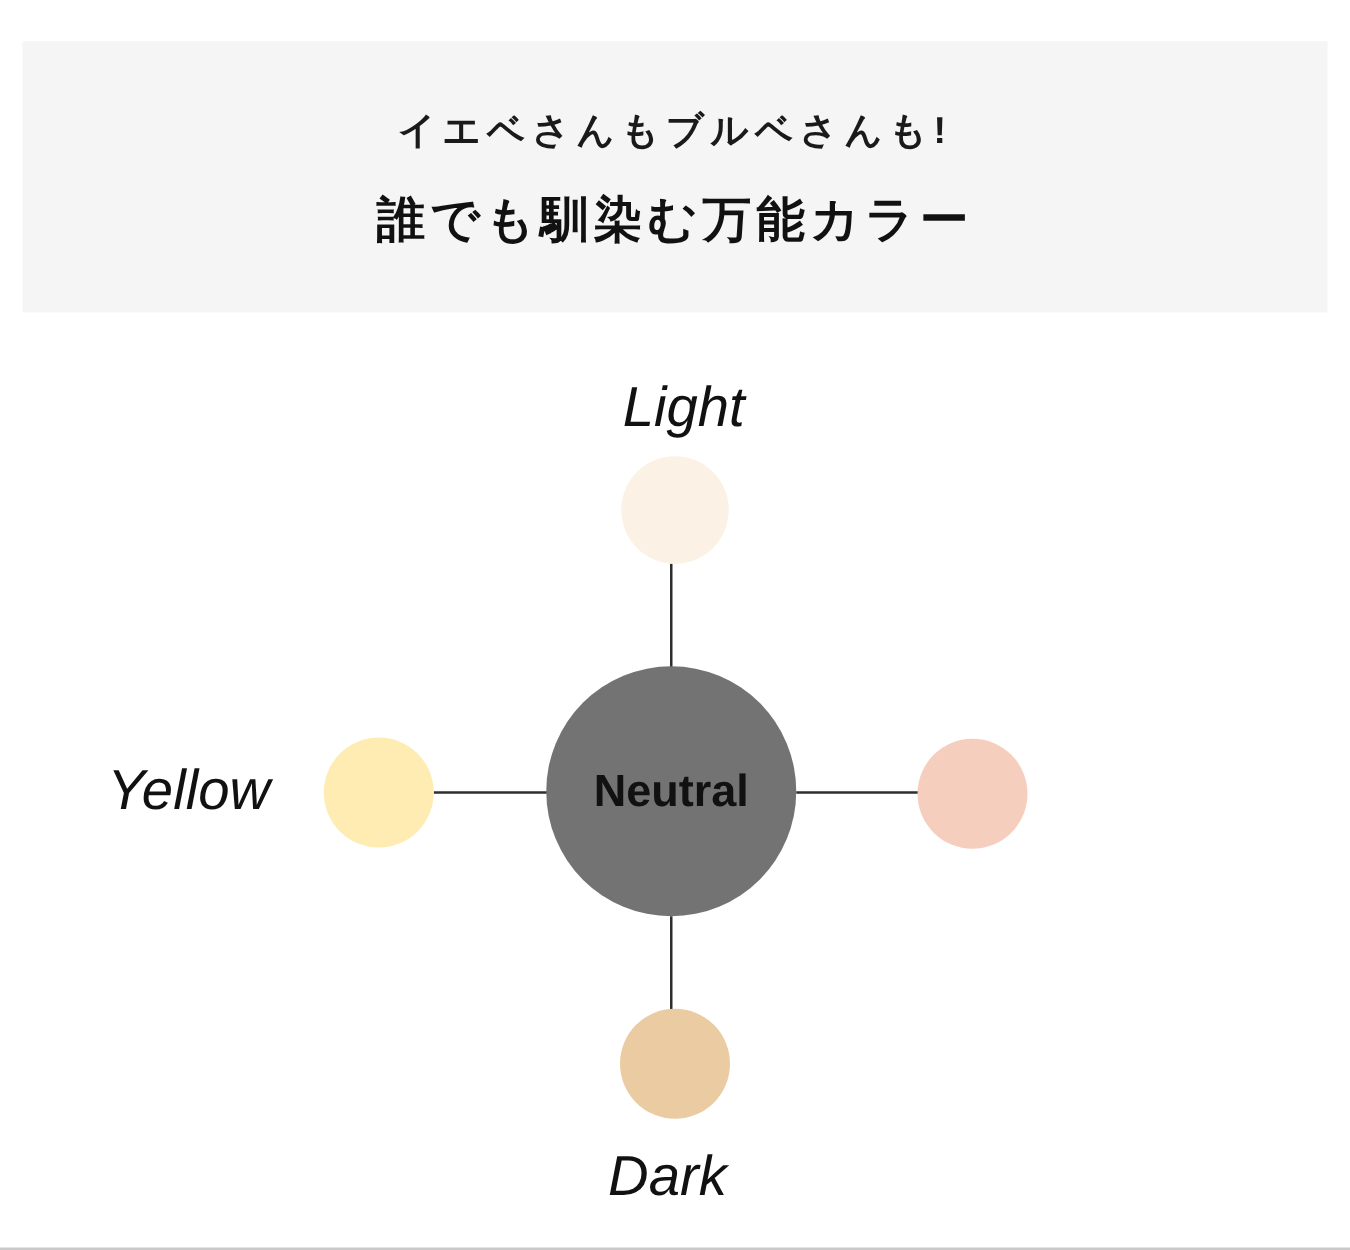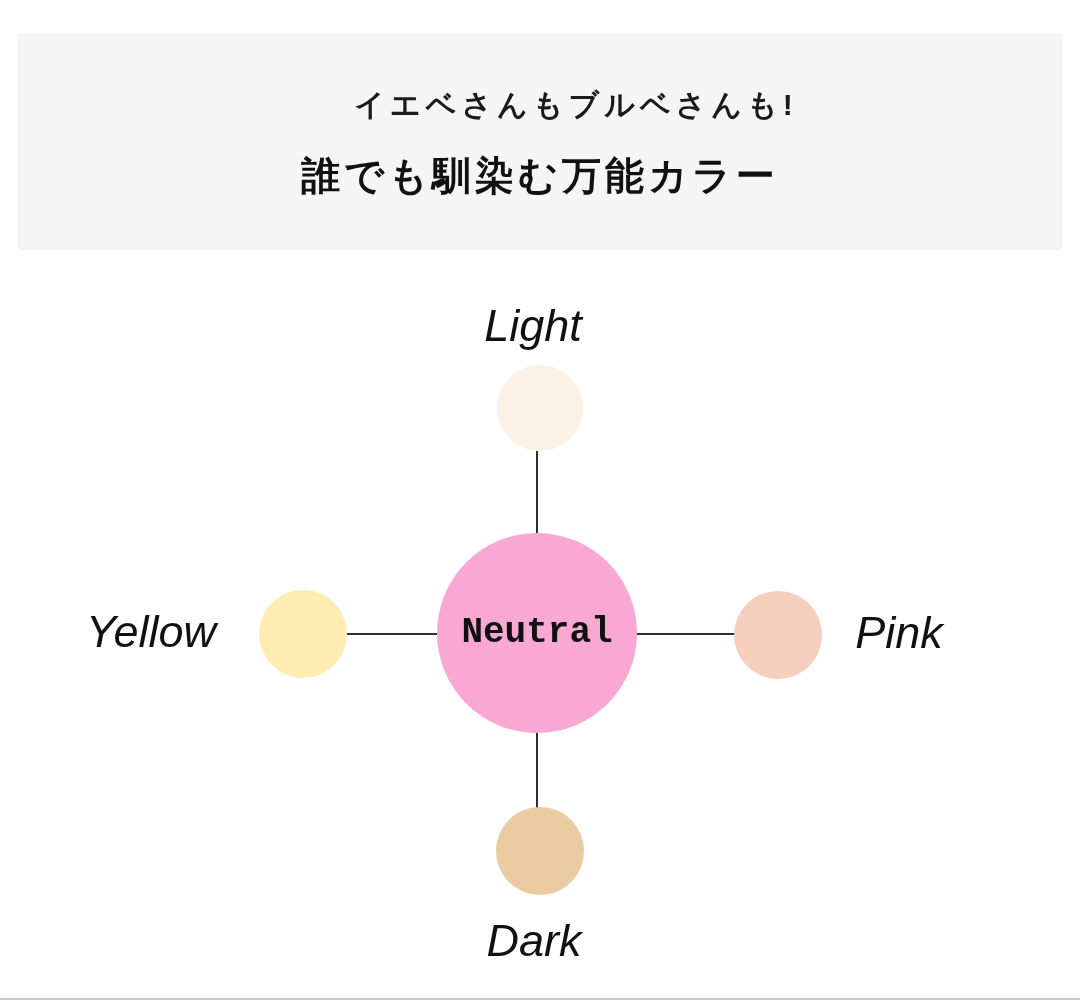--- a/index.html
+++ b/index.html
@@ -29,21 +29,20 @@
   .header-subtitle {
     position: absolute;
     left: 50%;
     top: 72px;
     transform: translate(-50%, -50%);
     font-size: 30px;
     font-weight: 600;
     letter-spacing: 5px;
     white-space: nowrap;
     color: #1a1a1a;
-    margin-left: 36px;
   }
   .header-title {
     position: absolute;
     left: 50%;
     top: 143px;
     transform: translate(-50%, -50%);
     font-size: 39px;
     font-weight: 700;
     letter-spacing: 4px;
     white-space: nowrap;
@@ -89,21 +88,21 @@
 
   .node-label {
     position: absolute;
     transform: translate(-50%, -50%);
     font-style: italic;
     font-size: 45px;
     font-weight: 400;
     white-space: nowrap;
     color: #111111;
   }
-  .label-light  { left: 533px; top: 326px; font-style: italic; }
+  .label-light  { left: 547px; top: 326px; font-style: italic; }
   .label-pink   { left: 899px; top: 633px; }
   .label-dark   { left: 534px; top: 941px; }
   .label-yellow { left: 151px; top: 632px; }
 
   .photo-bottom-edge {
     position: absolute;
     left: 0;
     bottom: 0;
     width: 1080px;
     height: 2px;
@@ -118,28 +117,27 @@
   <div class="header-band" style="background: rgb(245, 245, 245);">
     <div class="header-subtitle">イエベさんもブルベさんも!</div>
     <div class="header-title">誰でも馴染む万能カラー</div>
   </div>
 
   <div class="connector conn-top" style="background: rgb(46, 46, 46);"></div>
   <div class="connector conn-bottom" style="background: rgb(46, 46, 46);"></div>
   <div class="connector conn-left" style="background: rgb(46, 46, 46);"></div>
   <div class="connector conn-right" style="background: rgb(46, 46, 46);"></div>
 
-  <div class="circle circle-center" style="background: #f9a8d4; font-family: Liberation Mono, monospace;">
+  <div class="circle circle-center" style="background: #737373;">
     <div class="center-text">Neutral</div>
   </div>
 
   <div class="circle circle-light" style="background: rgb(252, 241, 229);"></div>
   <div class="circle circle-pink" style="background: rgb(246, 206, 189);"></div>
   <div class="circle circle-dark" style="background: rgb(235, 203, 162);"></div>
   <div class="circle circle-yellow" style="background: rgb(254, 236, 178);"></div>
 
   <div class="node-label label-light">Light</div>
-  <div class="node-label label-pink">Pink</div>
   <div class="node-label label-dark">Dark</div>
   <div class="node-label label-yellow">Yellow</div>
 
   <div class="photo-bottom-edge"></div>
 </div>
 
 </body></html>

